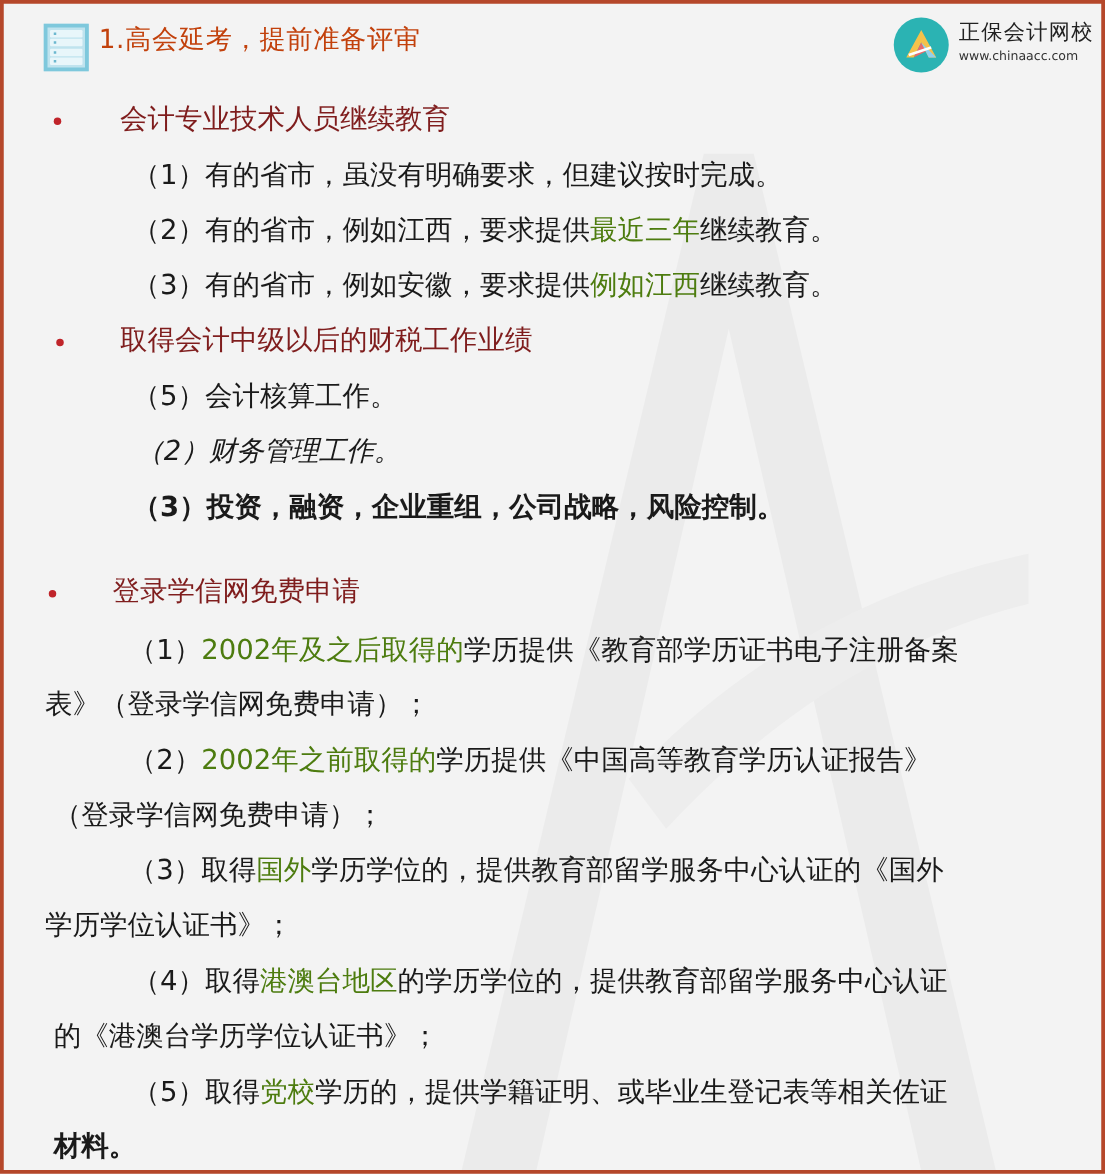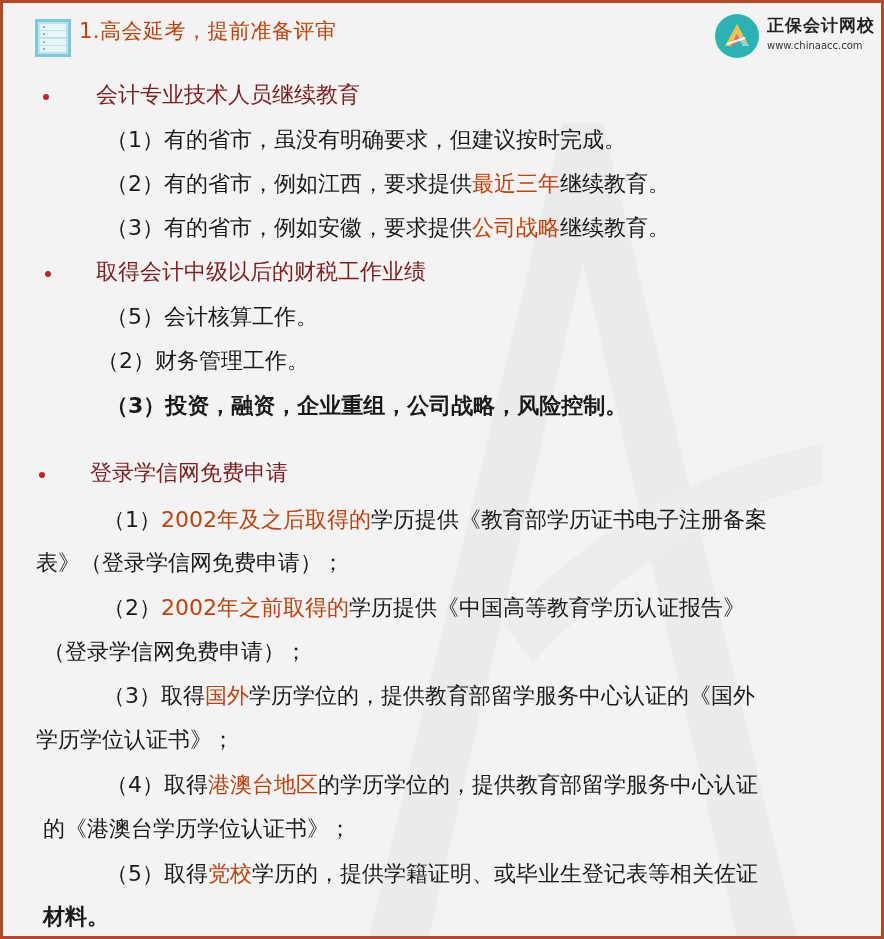--- a/index.html
+++ b/index.html
@@ -42,36 +42,36 @@
     letter-spacing: 0.5px;
   }
   .logo {
     position: absolute; left: 710px; top: 8px; width: 170px; height: 50px;
   }
   .logo-circle {
     position: absolute; left: 2px; top: 3px; width: 44px; height: 44px; border-radius: 50%;
     background: #2bb3b3;
   }
   .logo-name {
-    position: absolute; left: 54px; top: 3px; font-size: 17px; font-weight: bold; color: #222; letter-spacing: 1px;
+    position: absolute; left: 54px; top: 3px; font-size: 17px; font-weight: normal; color: #222; letter-spacing: 1px;
   }
   .logo-url {
     position: absolute; left: 54px; top: 29px; font-size: 10px; color: #333;
   }
   .content { position: absolute; left: 0; top: 0; width: 100%; }
   .bullet-row {
     position: absolute; font-size: 22px; color: #7f1d1d;
   }
   .dot {
     position: absolute; width: 6px; height: 6px; border-radius: 50%; background: #c0242a;
   }
   .line {
     position: absolute; font-size: 22px; color: #1a1a1a; white-space: nowrap;
   }
-  .hl { color: #c2410c; }
+  .hl { color: #4d7c0f; }
 </style>
 </head>
 <body>
 
 <div class="frame">
 
   <svg class="watermark" viewBox="0 0 520 900">
     <path d="M60 900 L260 60 L300 60 L500 900 L440 900 L280 200 L120 900 Z" fill="#ebebeb"></path>
     <path d="M200 560 Q330 420 520 380 L520 420 Q360 460 230 600 Z" fill="#ededed"></path>
   </svg>
@@ -104,28 +104,28 @@
     <div class="dot" style="left:40px; top:91px;"></div>
     <div class="bullet-row" style="left:93px; top:77px;">会计专业技术人员继续教育</div>
 
     <div class="line" style="left:103px; top:122px;">
       <span>（1）有的省市，虽没有明确要求，但建议按时完成。</span>
     </div>
     <div class="line" style="left:103px; top:166px;">
       <span>（2）有的省市，例如江西，要求提供</span><span class="hl">最近三年</span><span>继续教育。</span>
     </div>
     <div class="line" style="left:103px; top:210px;">
-      <span>（3）有的省市，例如安徽，要求提供</span><span class="hl">公司战略</span><span>继续教育。</span>
+      <span>（3）有的省市，例如安徽，要求提供</span><span class="hl">例如江西</span><span>继续教育。</span>
     </div>
 
     <div class="dot" style="left:42px; top:268px;"></div>
     <div class="bullet-row" style="left:93px; top:254px;">取得会计中级以后的财税工作业绩</div>
 
     <div class="line" style="left:103px; top:299px;">（5）会计核算工作。</div>
-    <div class="line" style="left:94px; top:343px;">（2）财务管理工作。</div>
+    <div class="line" style="left:106px; top:343px;font-style:italic;">（2）财务管理工作。</div>
     <div class="line" style="left:103px; top:388px;font-weight:bold;">（3）投资，融资，企业重组，公司战略，风险控制。</div>
 
     <div class="dot" style="left:36px; top:469px;"></div>
     <div class="bullet-row" style="left:87px; top:455px;">登录学信网免费申请</div>
 
     <div class="line" style="left:100px; top:502px;">
       <span>（1）</span><span class="hl">2002年及之后取得的</span><span>学历提供《教育部学历证书电子注册备案</span>
     </div>
     <div class="line" style="left:33px; top:545px;">表》（登录学信网免费申请）；</div>
 

